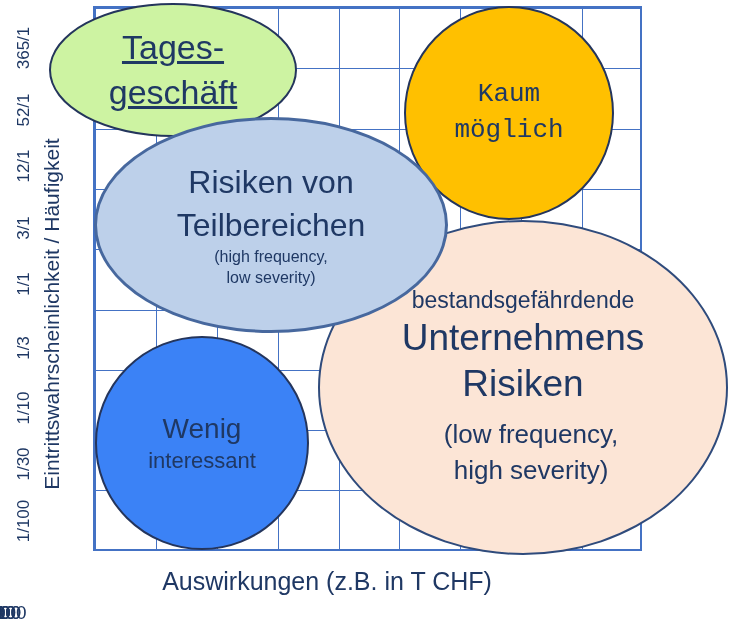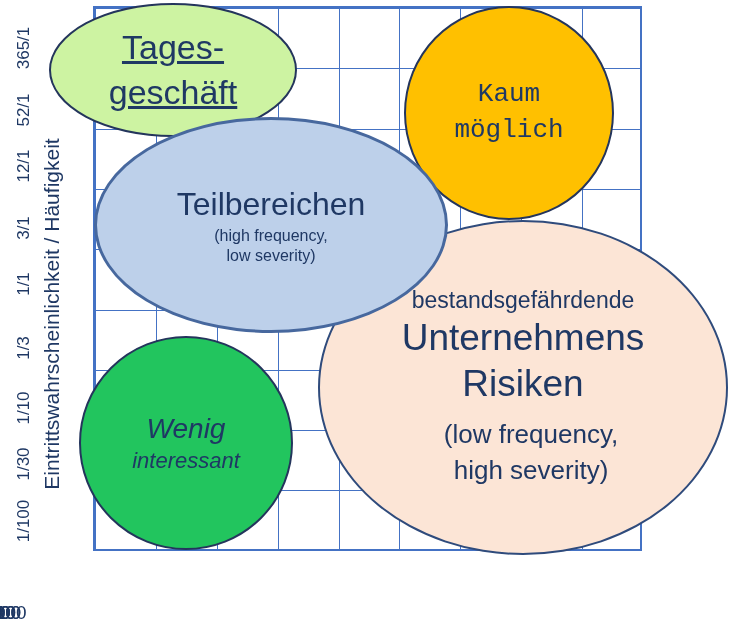--- a/index.html
+++ b/index.html
@@ -65,22 +65,22 @@
     left:94px;top:117px;width:354px;height:216px;z-index:4;
     background:#bdd0ea;border:3px solid #47689e;
   }
   .b-blue .main{font-size:32px;line-height:1.34;}
   .b-blue .sub{font-size:16px;line-height:1.3;}
   .b-kaum{
     left:404px;top:6px;width:210px;height:214px;z-index:2;
     background:#ffc000;border:2px solid #24355c;font-size:26px;line-height:1.38;font-family:Liberation Mono, monospace;
   }
   .b-wenig{
-    left:79px;top:336px;width:214px;height:214px;z-index:2;
-    background:#22c55e;border:2px solid #24355c;font-style:italic;
+    left:95px;top:336px;width:214px;height:214px;z-index:2;
+    background:#3b82f6;border:2px solid #24355c;
   }
   .b-wenig .main{font-size:28px;line-height:1.3;}
   .b-wenig .sub{font-size:22px;line-height:1.25;text-align:right;}
   .b-peach{
     left:318px;top:220px;width:410px;height:335px;z-index:1;
     background:#fce5d6;border:2px solid #2f4b7c;
   }
   .b-peach .intro{font-size:23px;line-height:1.25;}
   .b-peach .main{font-size:37px;line-height:1.25;}
   .b-peach .sub{font-size:26px;line-height:1.4;}
@@ -97,20 +97,21 @@
   <span class="y-tick">365/1</span>
   <span class="y-tick">52/1</span>
   <span class="y-tick">12/1</span>
   <span class="y-tick">3/1</span>
   <span class="y-tick">1/1</span>
   <span class="y-tick">1/3</span>
   <span class="y-tick">1/10</span>
   <span class="y-tick">1/30</span>
   <span class="y-tick">1/100</span>
 
+  <div class="x-title">Auswirkungen (z.B. in T CHF)</div>
   <span class="x-tick">1</span>
   <span class="x-tick">3</span>
   <span class="x-tick">10</span>
   <span class="x-tick">30</span>
   <span class="x-tick">100</span>
   <span class="x-tick">300</span>
   <span class="x-tick">1000</span>
   <span class="x-tick">3000</span>
   <span class="x-tick">&gt;3000</span>
 
@@ -133,18 +134,19 @@
     <div class="main">Wenig</div>
     <div class="sub">interessant</div>
   </div>
 
   <div class="bubble b-green">
     <div>Tages-</div>
     <div>geschäft</div>
   </div>
 
   <div class="bubble b-blue">
+    <div class="main">Risiken von</div>
     <div class="main">Teilbereichen</div>
     <div class="sub">(high frequency,</div>
     <div class="sub">low severity)</div>
   </div>
 
 </div>
 
 </body></html>

